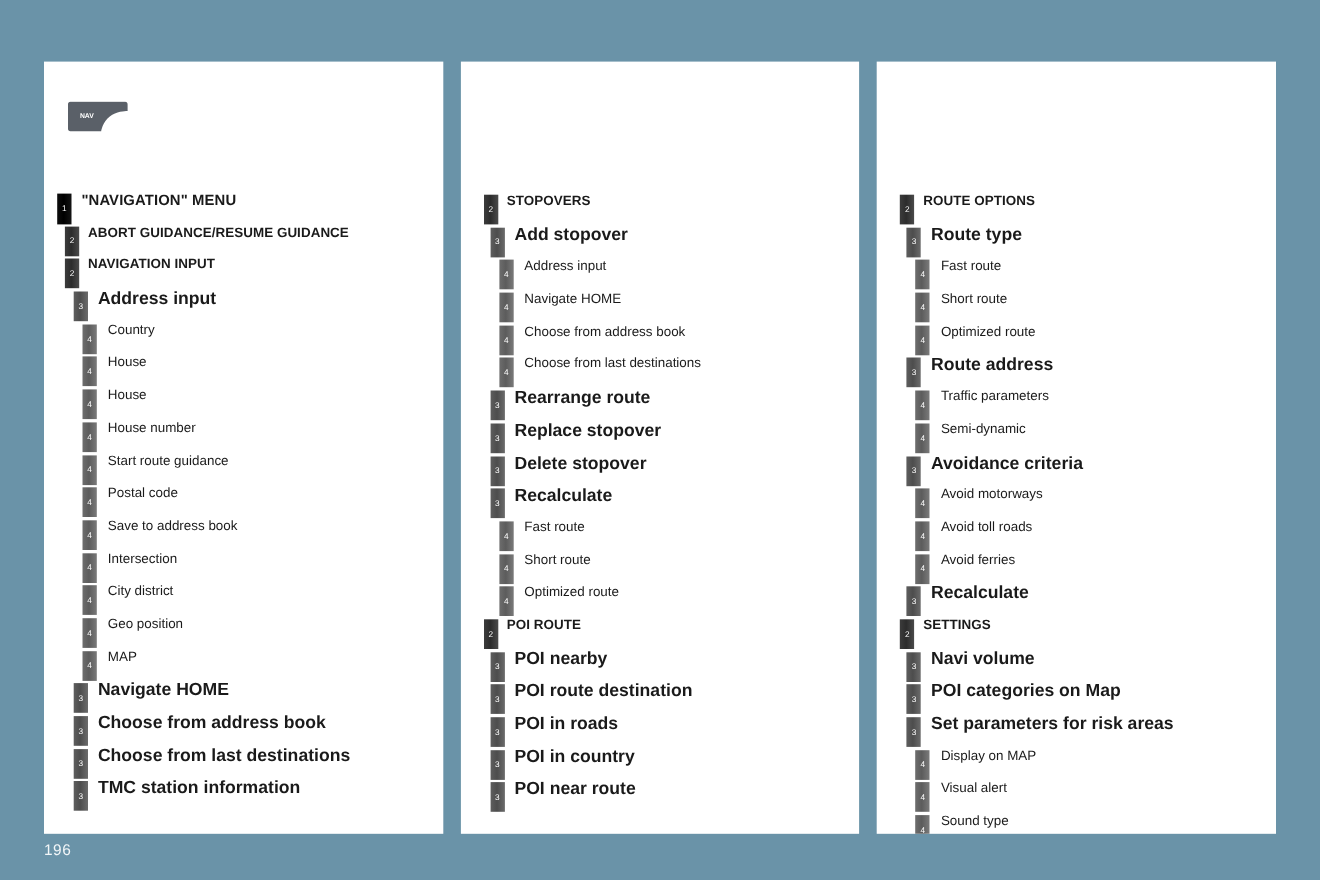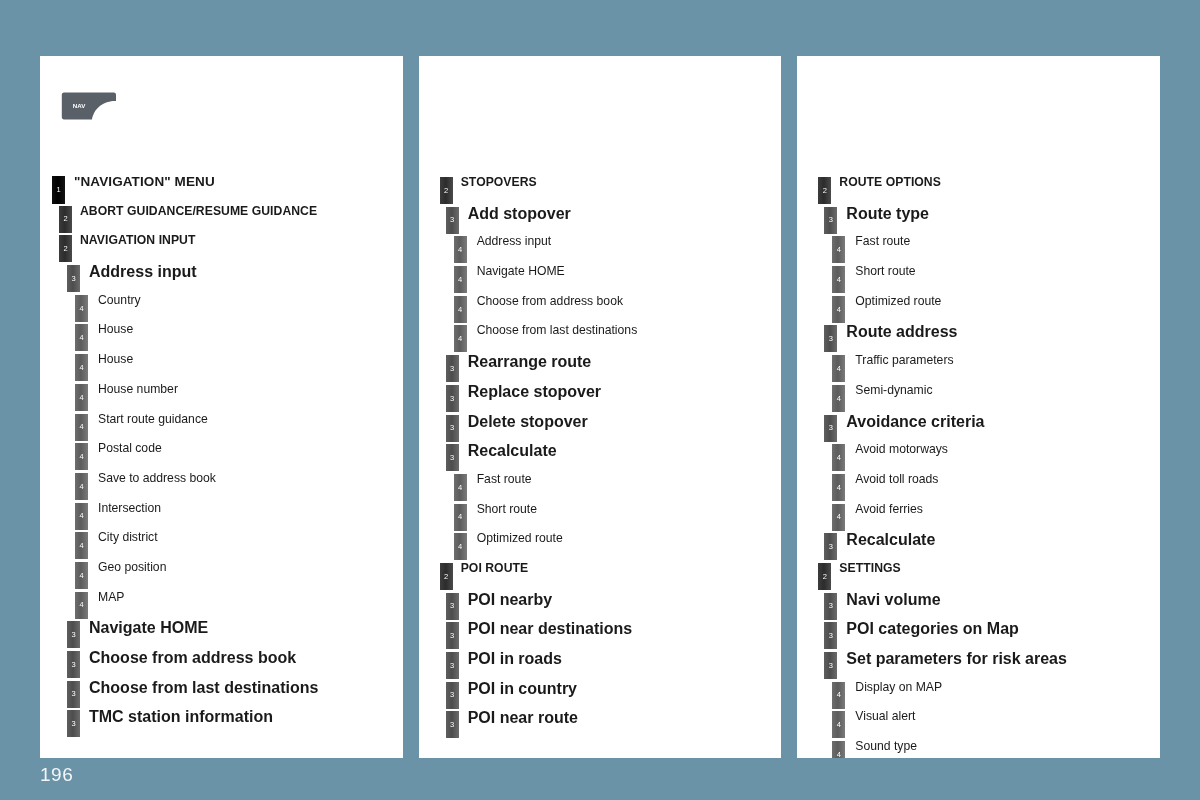--- a/index.html
+++ b/index.html
@@ -142,21 +142,21 @@
   
   .card-2 .lvl2, .card-3 .lvl2 { padding-left: 21px; }
   .card-2 .lvl3, .card-3 .lvl3 { padding-left: 27px; }
   .card-2 .lvl4, .card-3 .lvl4 { padding-left: 35px; }
 
   .page-number {
     position: absolute;
     left: 40px;
     top: 764px;
     color: #f2f6f8;
-    font-size: 19px;
+    font-size: 14px;
     font-family: "Liberation Sans", sans-serif;
     letter-spacing: 0.5px;
   }
 </style>
 </head>
 <body>
 
 <div class="page">
 
   <div class="columns">
@@ -306,21 +306,21 @@
           <div class="row lvl2">
             <span class="badge badge-2">2</span>
             <span class="label">POI ROUTE</span>
           </div>
           <div class="row lvl3">
             <span class="badge badge-3">3</span>
             <span class="label">POI nearby</span>
           </div>
           <div class="row lvl3">
             <span class="badge badge-3">3</span>
-            <span class="label">POI near destinations</span>
+            <span class="label">POI route destination</span>
           </div>
           <div class="row lvl3">
             <span class="badge badge-3">3</span>
             <span class="label">POI in roads</span>
           </div>
           <div class="row lvl3">
             <span class="badge badge-3">3</span>
             <span class="label">POI in country</span>
           </div>
           <div class="row lvl3">

